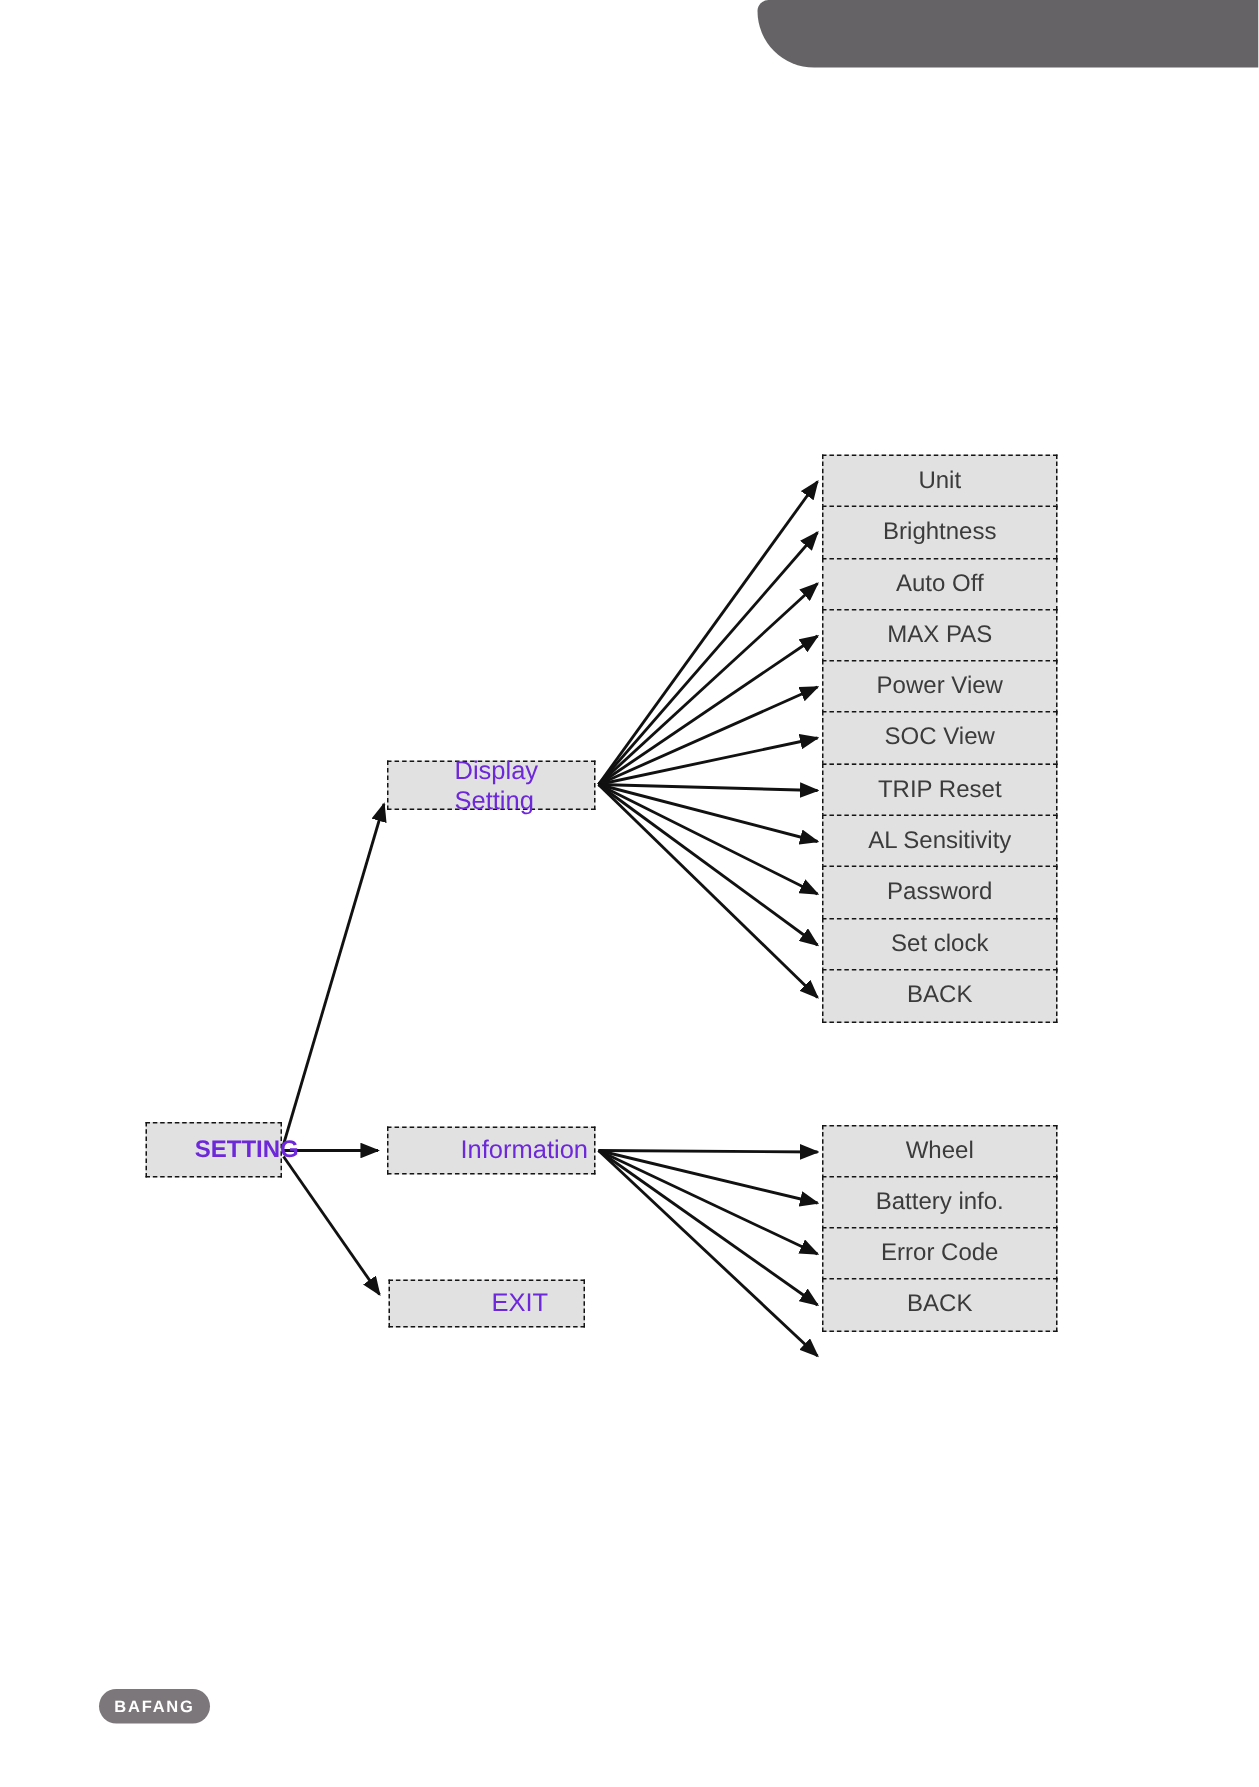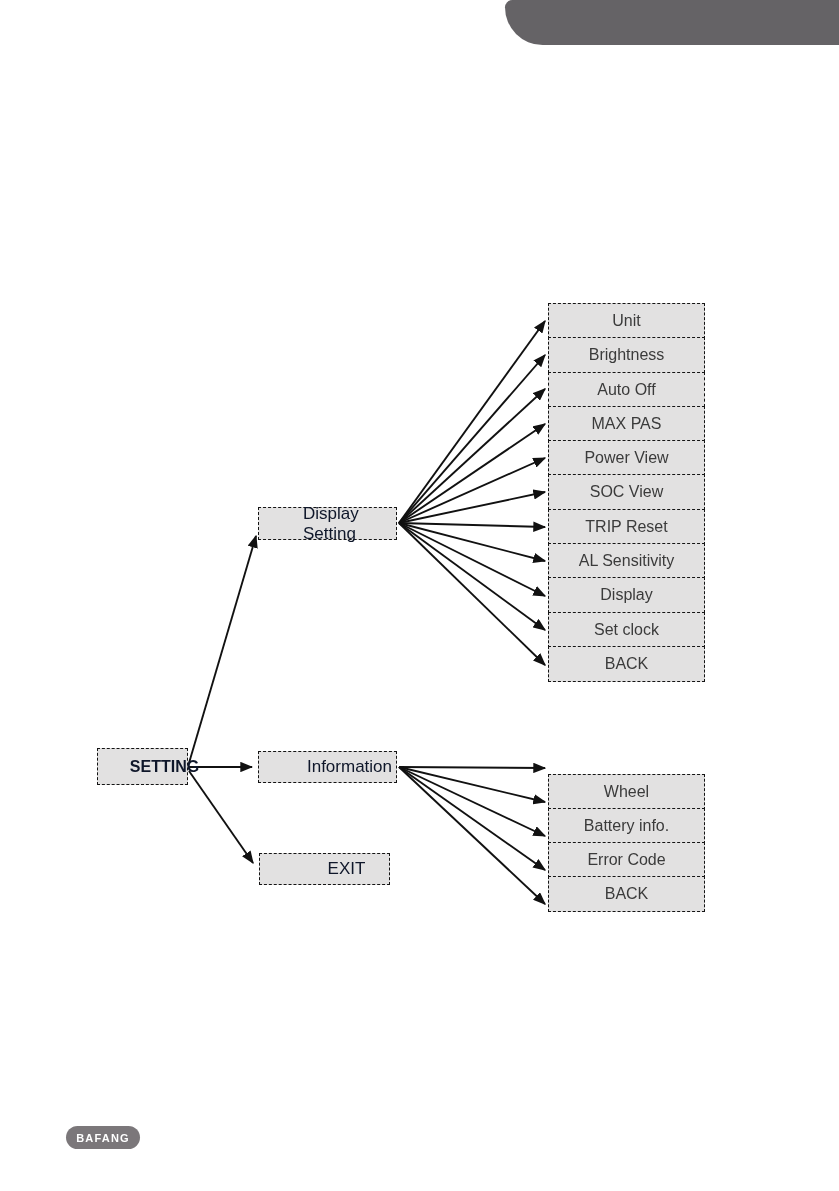--- a/index.html
+++ b/index.html
@@ -29,33 +29,33 @@
     pointer-events: none;
   }
   .node {
     position: absolute;
     background: #e2e1e1;
     border: 1.6px dashed #141414;
     display: flex;
     align-items: center;
     justify-content: center;
     font-size: 17px;
-    color: #0f172a;
+    color: #6d28d9;
     padding-left: 44px;
   }
   .node-setting   { left: 97px;  top: 748px; width: 91px;  height: 37px; font-size: 16px; font-weight: bold; }
   .node-display   { left: 258px; top: 507px; width: 139px; height: 33px; }
   .node-info      { left: 258px; top: 751px; width: 139px; height: 32px; }
   .node-exit      { left: 259px; top: 853px; width: 131px; height: 32px; }
   .col {
     position: absolute;
     width: 157px;
   }
   .col-display { left: 548px; top: 303px; }
-  .col-info    { left: 548px; top: 774px; border-radius: 17px; }
+  .col-info    { left: 548px; top: 750px; border-radius: 17px; }
   .item {
     width: 157px;
     background: #e2e1e1;
     border: 1.6px dashed #141414;
     display: flex;
     align-items: center;
     justify-content: center;
     font-size: 16px;
     color: #3b3b3b;
   }
@@ -128,21 +128,21 @@
 
   <div class="col col-display">
     <div class="item">Unit</div>
     <div class="item">Brightness</div>
     <div class="item">Auto Off</div>
     <div class="item">MAX PAS</div>
     <div class="item">Power View</div>
     <div class="item">SOC View</div>
     <div class="item">TRIP Reset</div>
     <div class="item">AL Sensitivity</div>
-    <div class="item">Display</div>
+    <div class="item">Password</div>
     <div class="item">Set clock</div>
     <div class="item">BACK</div>
   </div>
 
   <div class="col col-info">
     <div class="item">Wheel</div>
     <div class="item">Battery info.</div>
     <div class="item">Error Code</div>
     <div class="item">BACK</div>
   </div>

